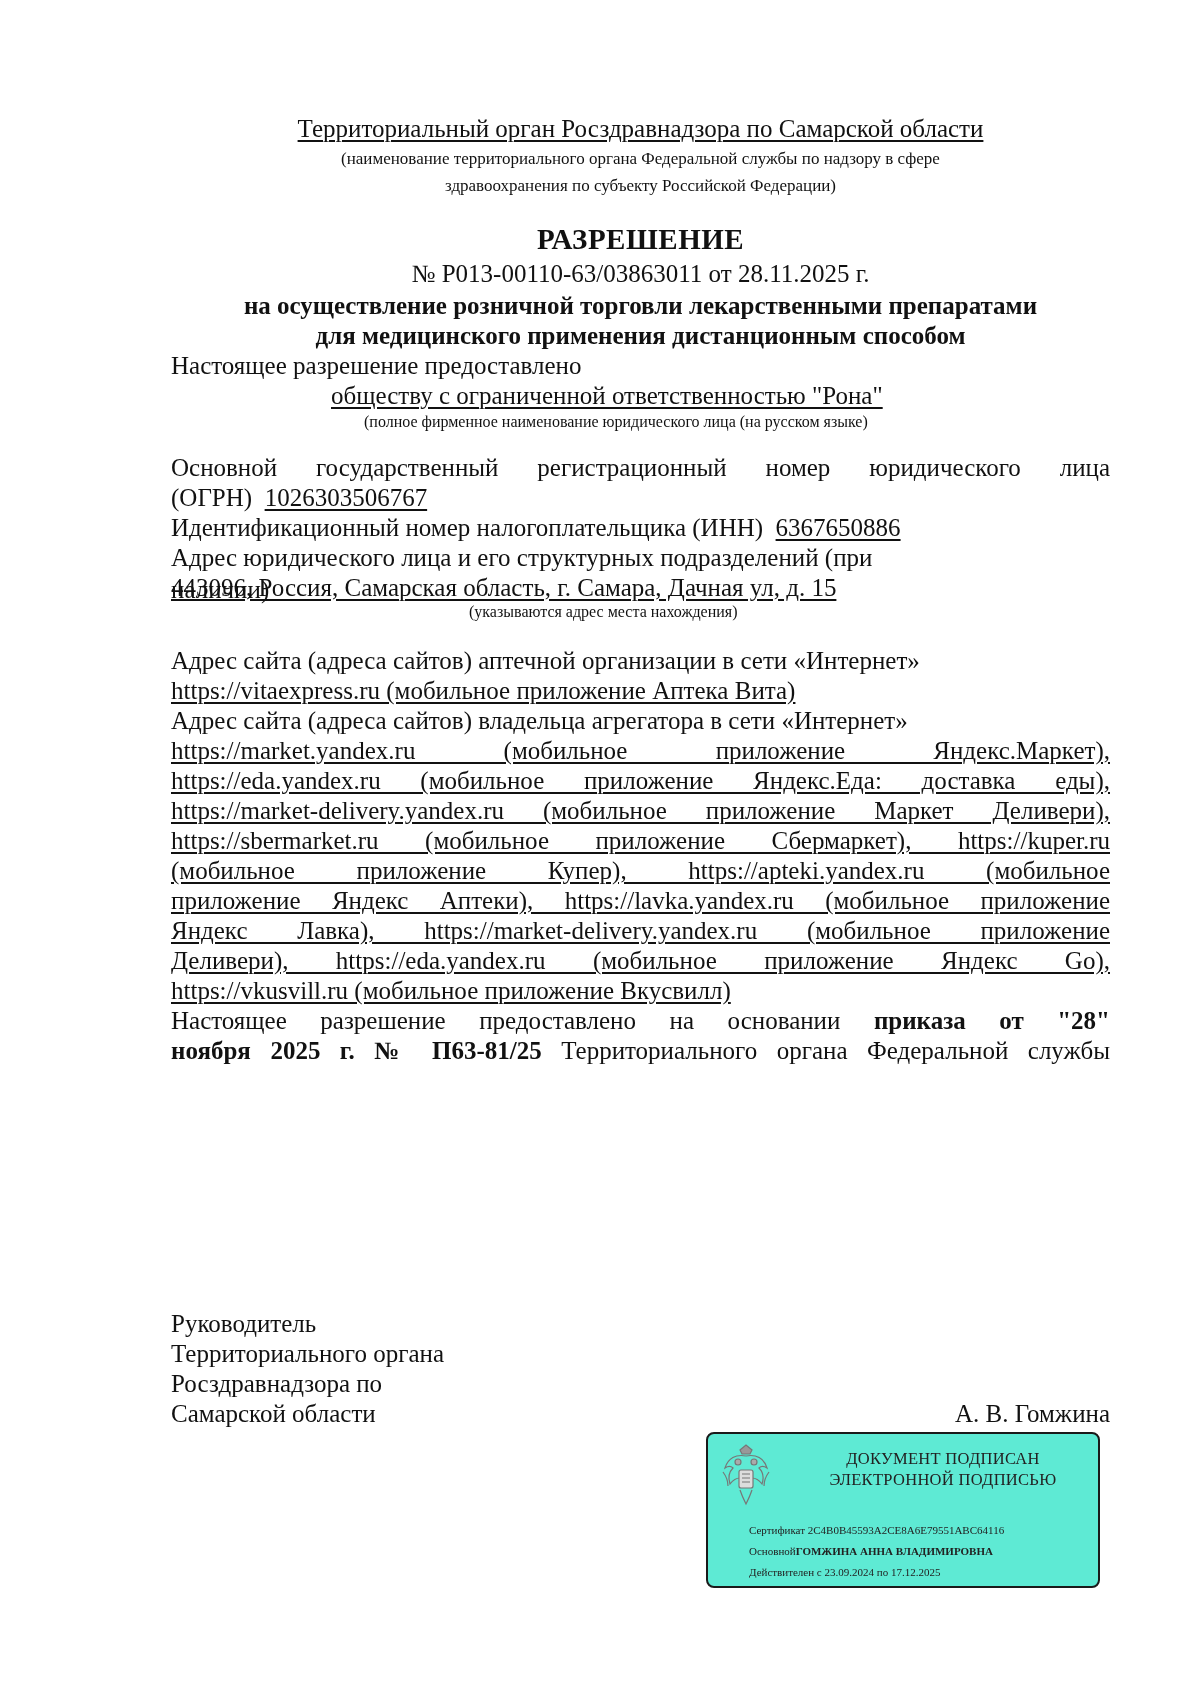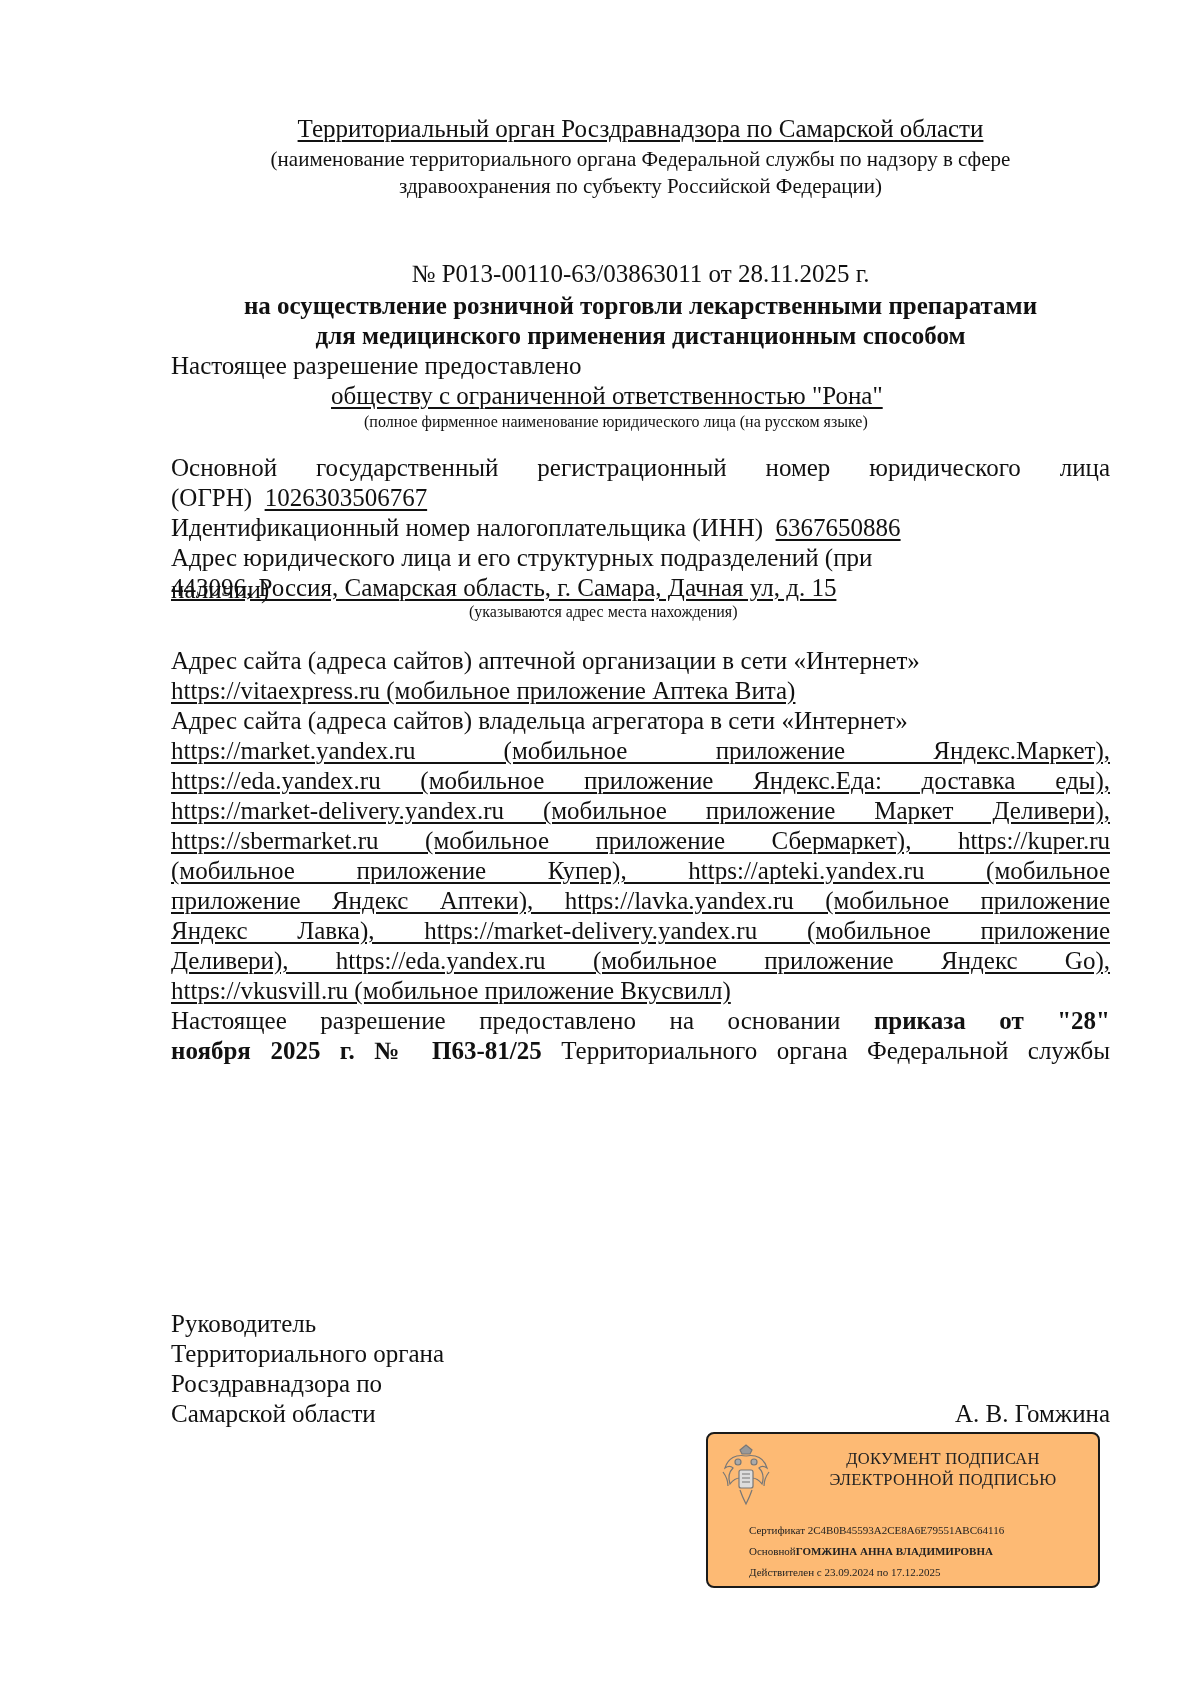--- a/index.html
+++ b/index.html
@@ -3,44 +3,45 @@
   <meta charset="utf-8">
   <style>
     html, body { margin: 0; padding: 0; background: #ffffff; }
     body { width: 1190px; height: 1683px; position: relative; overflow: hidden;
       font-family: "Liberation Serif", "DejaVu Serif", serif; color: #111; }
     .page { position: absolute; left: 0; top: 0; width: 974px; height: 1683px; }
     .abs { position: absolute; }
     .c { text-align: center; }
     .u { text-decoration: underline; text-underline-offset: 3px; text-decoration-thickness: 1.5px; }
     .main { font-size: 25px; line-height: 32px; }
-    .small { font-size: 21px; line-height: 26px; }
+    .small { font-size: 17px; line-height: 26px; }
     .tiny { font-size: 16px; line-height: 20px; }
     .bold { font-weight: bold; }
     .justify { text-align: justify; text-align-last: justify; }
     .block { left: 171px; width: 939px; }
 
     .stamp { position: absolute; left: 706px; top: 1432px; width: 394px; height: 156px;
-      border: 2.5px solid #1a1a1a; border-radius: 8px; background: #fdba74; box-sizing: border-box; }
+      border: 2.5px solid #1a1a1a; border-radius: 8px; background: #5eead4; box-sizing: border-box; }
     .stamp-emblem { position: absolute; left: 12px; top: 8px; width: 52px; height: 66px; }
     .stamp-title { position: absolute; left: 95px; top: 14px; width: 280px; text-align: center;
       font-size: 16.5px; line-height: 21px; color: #222; letter-spacing: 0.3px; }
     .stamp-lines { position: absolute; left: 9px; top: 86px; font-size: 11px; line-height: 21px; color: #222; white-space: nowrap; margin-left: 32px; }
   </style>
 </head>
 <body>
 
 <div class="page">
 
   <div class="abs c main" style="left:171px; width:939px; top:113px;">
     <span class="u">Территориальный орган Росздравнадзора по Самарской области</span>
   </div>
   <div class="abs c small" style="left:171px; width:939px; top:146px;">(наименование территориального органа  Федеральной службы по надзору в сфере</div>
   <div class="abs c small" style="left:171px; width:939px; top:173px;">здравоохранения по субъекту Российской Федерации)</div>
 
+  <div class="abs c bold" style="left:171px; width:939px; top:222px; font-size:29px; line-height:34px; letter-spacing:0.5px;">РАЗРЕШЕНИЕ</div>
   <div class="abs c main" style="left:171px; width:939px; top:258px;">№ Р013-00110-63/03863011 от 28.11.2025 г.</div>
   <div class="abs c main bold" style="left:171px; width:939px; top:290px;">на осуществление розничной торговли лекарственными препаратами</div>
   <div class="abs c main bold" style="left:171px; width:939px; top:320px;">для медицинского применения дистанционным способом</div>
 
   <div class="abs main" style="left:171px; top:350px;">Настоящее разрешение предоставлено</div>
   <div class="abs main" style="left:331px; top:380px;">
     <span class="u">обществу с ограниченной ответственностью "Рона"</span>
   </div>
   <div class="abs tiny" style="left:364px; top:412px;">(полное фирменное наименование юридического лица (на русском языке)</div>
 

